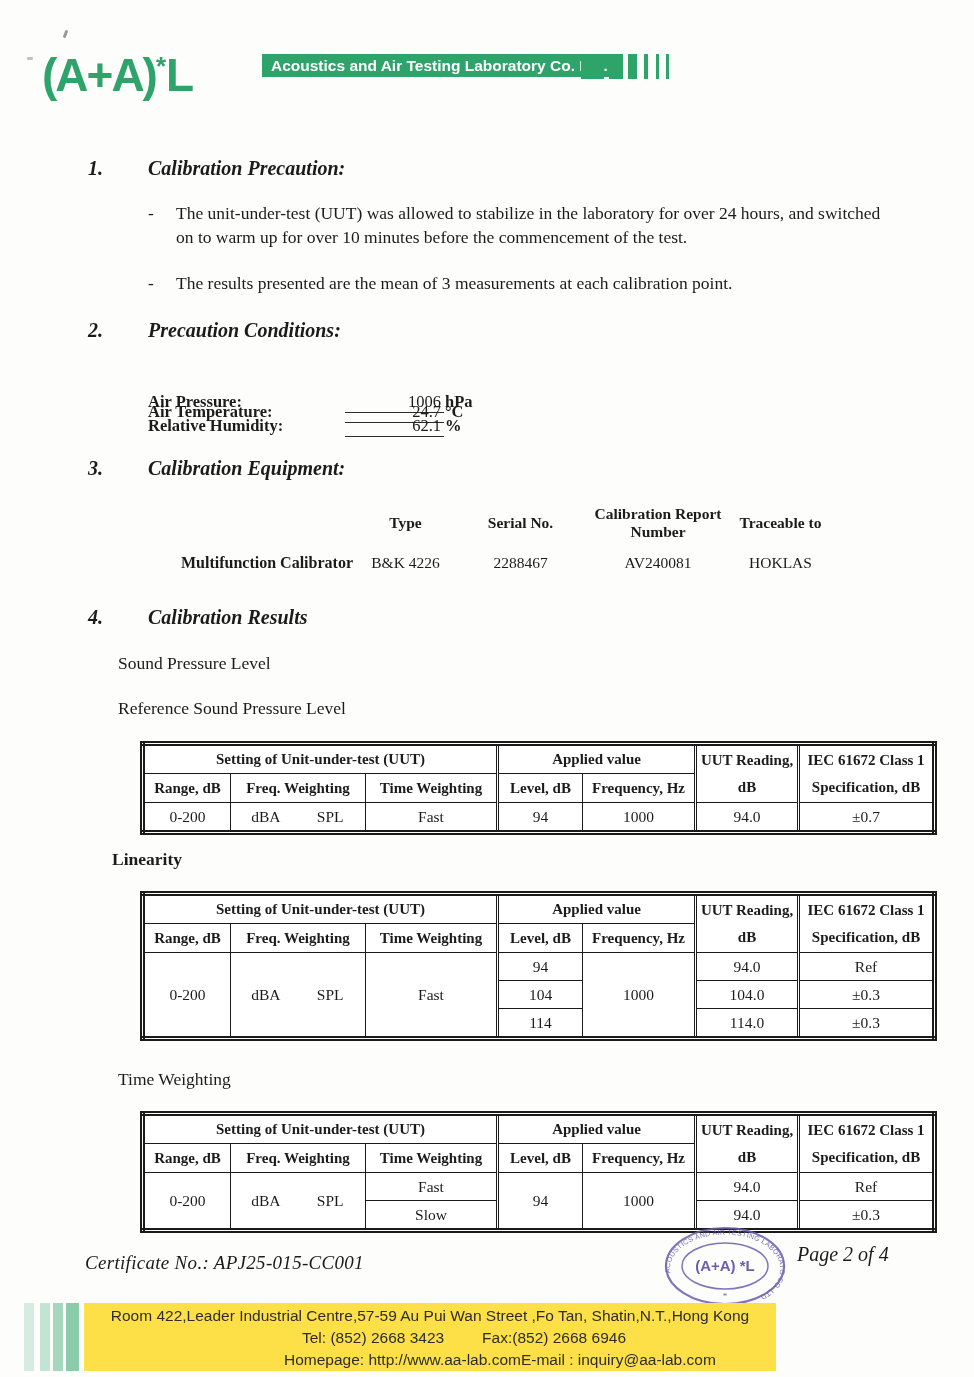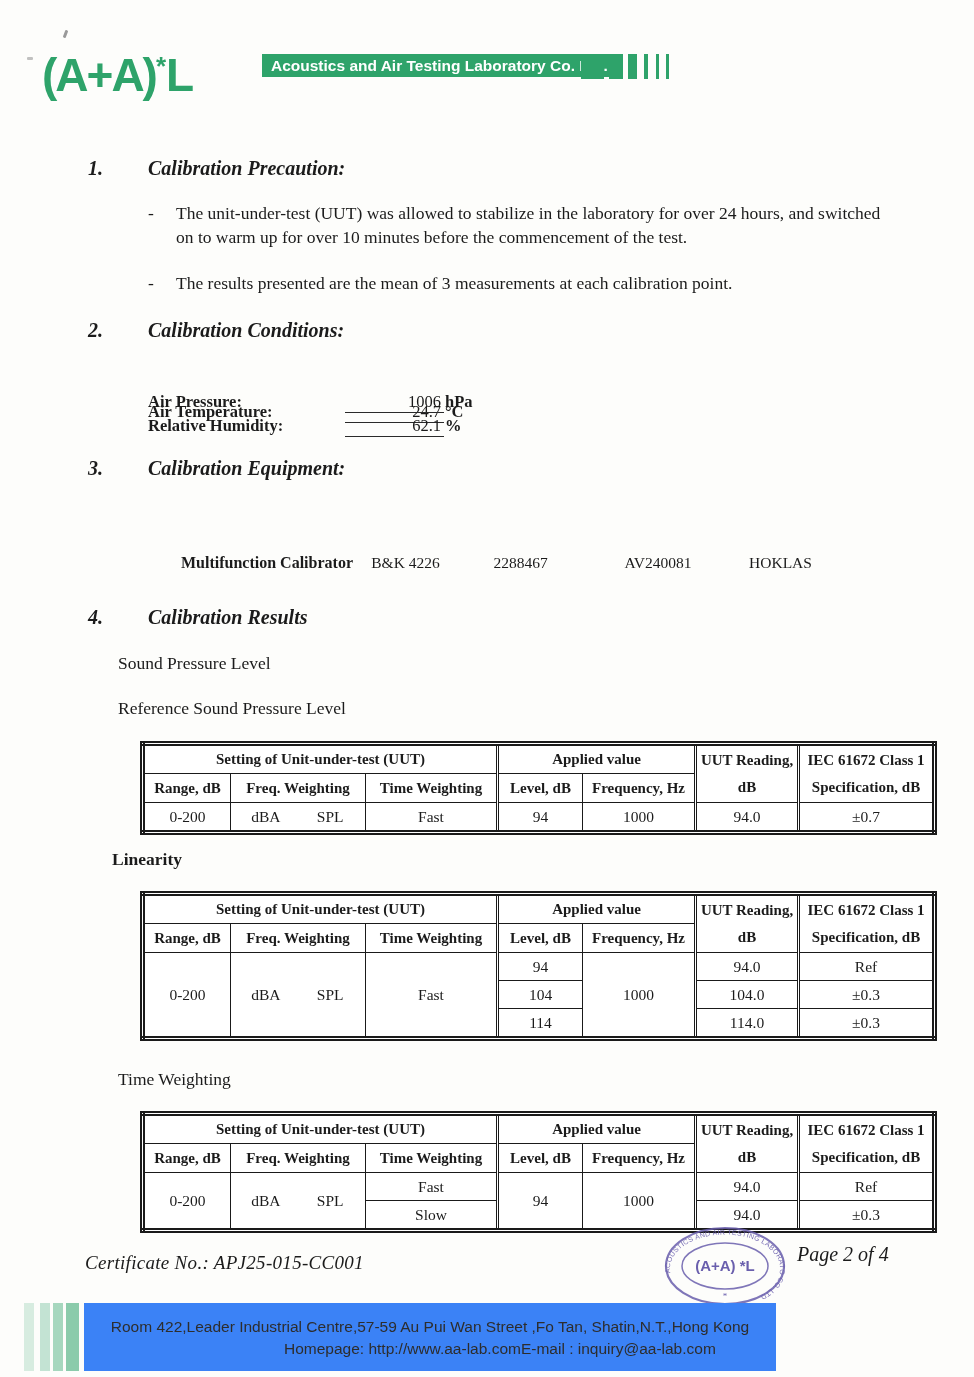--- a/index.html
+++ b/index.html
@@ -52,21 +52,21 @@
   .ctab tr.h1 th{height:27px;} .ctab tr.h2 th{height:28px;} .ctab tr.d td{height:27px;}
   .gs{border-left:3px double #1a1a1a !important;}
   .two{vertical-align:middle;}
   .two .l{display:block;line-height:27px;}
   .fw{padding:0 6px;}
   .fw .half{display:inline-block;width:48%;}
 
   
   .cert{font-style:italic;font-size:19px;letter-spacing:.3px;}
   .pagenum{font-style:italic;font-size:20px;}
-  .foot-block{background:#3b82f6;width:692px;height:68px;
+  .foot-block{background:#fde047;width:692px;height:68px;
               font-family:"Liberation Sans",sans-serif;font-size:15.5px;color:#2d2d2d;
               display:flex;flex-direction:column;justify-content:center;gap:1px;}
   .foot-line{line-height:21px;white-space:nowrap;}
   .fl1{text-align:center;}
   .fl2{display:flex;justify-content:space-between;padding:0 150px 0 218px;}
   .fl3{display:flex;justify-content:space-between;padding:0 98px 0 200px;}
   .stripe{position:absolute;background:var(--g);}
 </style>
 </head>
 <body>
@@ -96,35 +96,42 @@
   <div class="abs bullet" style="left:148px;top:201px;">
     <span class="dash">-</span>
     <span class="btxt">The unit-under-test (UUT) was allowed to stabilize in the laboratory for over 24 hours, and switched on to warm up for over 10 minutes before the commencement of the test.</span>
   </div>
   <div class="abs bullet" style="left:148px;top:271px;">
     <span class="dash">-</span>
     <span class="btxt">The results presented are the mean of 3 measurements at each calibration point.</span>
   </div>
 
   <div class="abs sec-num" style="left:88px;top:319px;">2.</div>
-  <div class="abs sec-title" style="left:148px;top:319px;">Calibration Conditions:</div>
+  <div class="abs sec-title" style="left:148px;top:319px;">Precaution Conditions:</div>
 
   <div class="abs cond-row" style="left:148px;top:384px;margin-top:18px;">
     <span class="cond-label">Air Temperature:</span><span class="cond-val">24.7</span><span class="cond-unit">°C</span>
   </div>
   <div class="abs cond-row" style="left:148px;top:392px;">
     <span class="cond-label">Air Pressure:</span><span class="cond-val">1006</span><span class="cond-unit">hPa</span>
   </div>
   <div class="abs cond-row" style="left:148px;top:416px;">
     <span class="cond-label">Relative Humidity:</span><span class="cond-val">62.1</span><span class="cond-unit">%</span>
   </div>
 
   <div class="abs sec-num" style="left:88px;top:457px;">3.</div>
   <div class="abs sec-title" style="left:148px;top:457px;">Calibration Equipment:</div>
 
+  <div class="abs eq-row" style="left:148px;top:500px;height:46px;">
+    <div class="eq-c w-label"></div>
+    <div class="eq-c hd w-type">Type</div>
+    <div class="eq-c hd w-serial">Serial No.</div>
+    <div class="eq-c hd w-report">Calibration Report Number</div>
+    <div class="eq-c hd w-trace">Traceable to</div>
+  </div>
   <div class="abs eq-row" style="left:148px;top:552px;height:22px;">
     <div class="eq-label w-label">Multifunction Calibrator</div>
     <div class="eq-c w-type">B&amp;K 4226</div>
     <div class="eq-c w-serial">2288467</div>
     <div class="eq-c w-report">AV240081</div>
     <div class="eq-c w-trace">HOKLAS</div>
   </div>
 
   <div class="abs sec-num" style="left:88px;top:606px;">4.</div>
   <div class="abs sec-title" style="left:148px;top:606px;">Calibration Results</div>
@@ -300,19 +307,23 @@
 
   <div class="abs pagenum" style="left:797px;top:1243px;">Page 2 of 4</div>
 
   <div class="stripe" style="left:24px;top:1303px;width:10px;height:68px;opacity:.18;"></div>
   <div class="stripe" style="left:40px;top:1303px;width:10px;height:68px;opacity:.28;"></div>
   <div class="stripe" style="left:53px;top:1303px;width:10px;height:68px;opacity:.42;"></div>
   <div class="stripe" style="left:66px;top:1303px;width:13px;height:68px;opacity:.55;"></div>
 
   <div class="abs foot-block" style="left:84px;top:1303px;">
     <div class="foot-line fl1">Room 422,Leader Industrial Centre,57-59 Au Pui Wan Street ,Fo Tan, Shatin,N.T.,Hong Kong</div>
+    <div class="foot-line fl2">
+      <span>Tel: (852) 2668 3423</span>
+      <span>Fax:(852) 2668 6946</span>
+    </div>
     <div class="foot-line fl3">
       <span>Homepage: http://www.aa-lab.com</span>
       <span>E-mail : inquiry@aa-lab.com</span>
     </div>
   </div>
 
 </div>
 
 </body></html>

